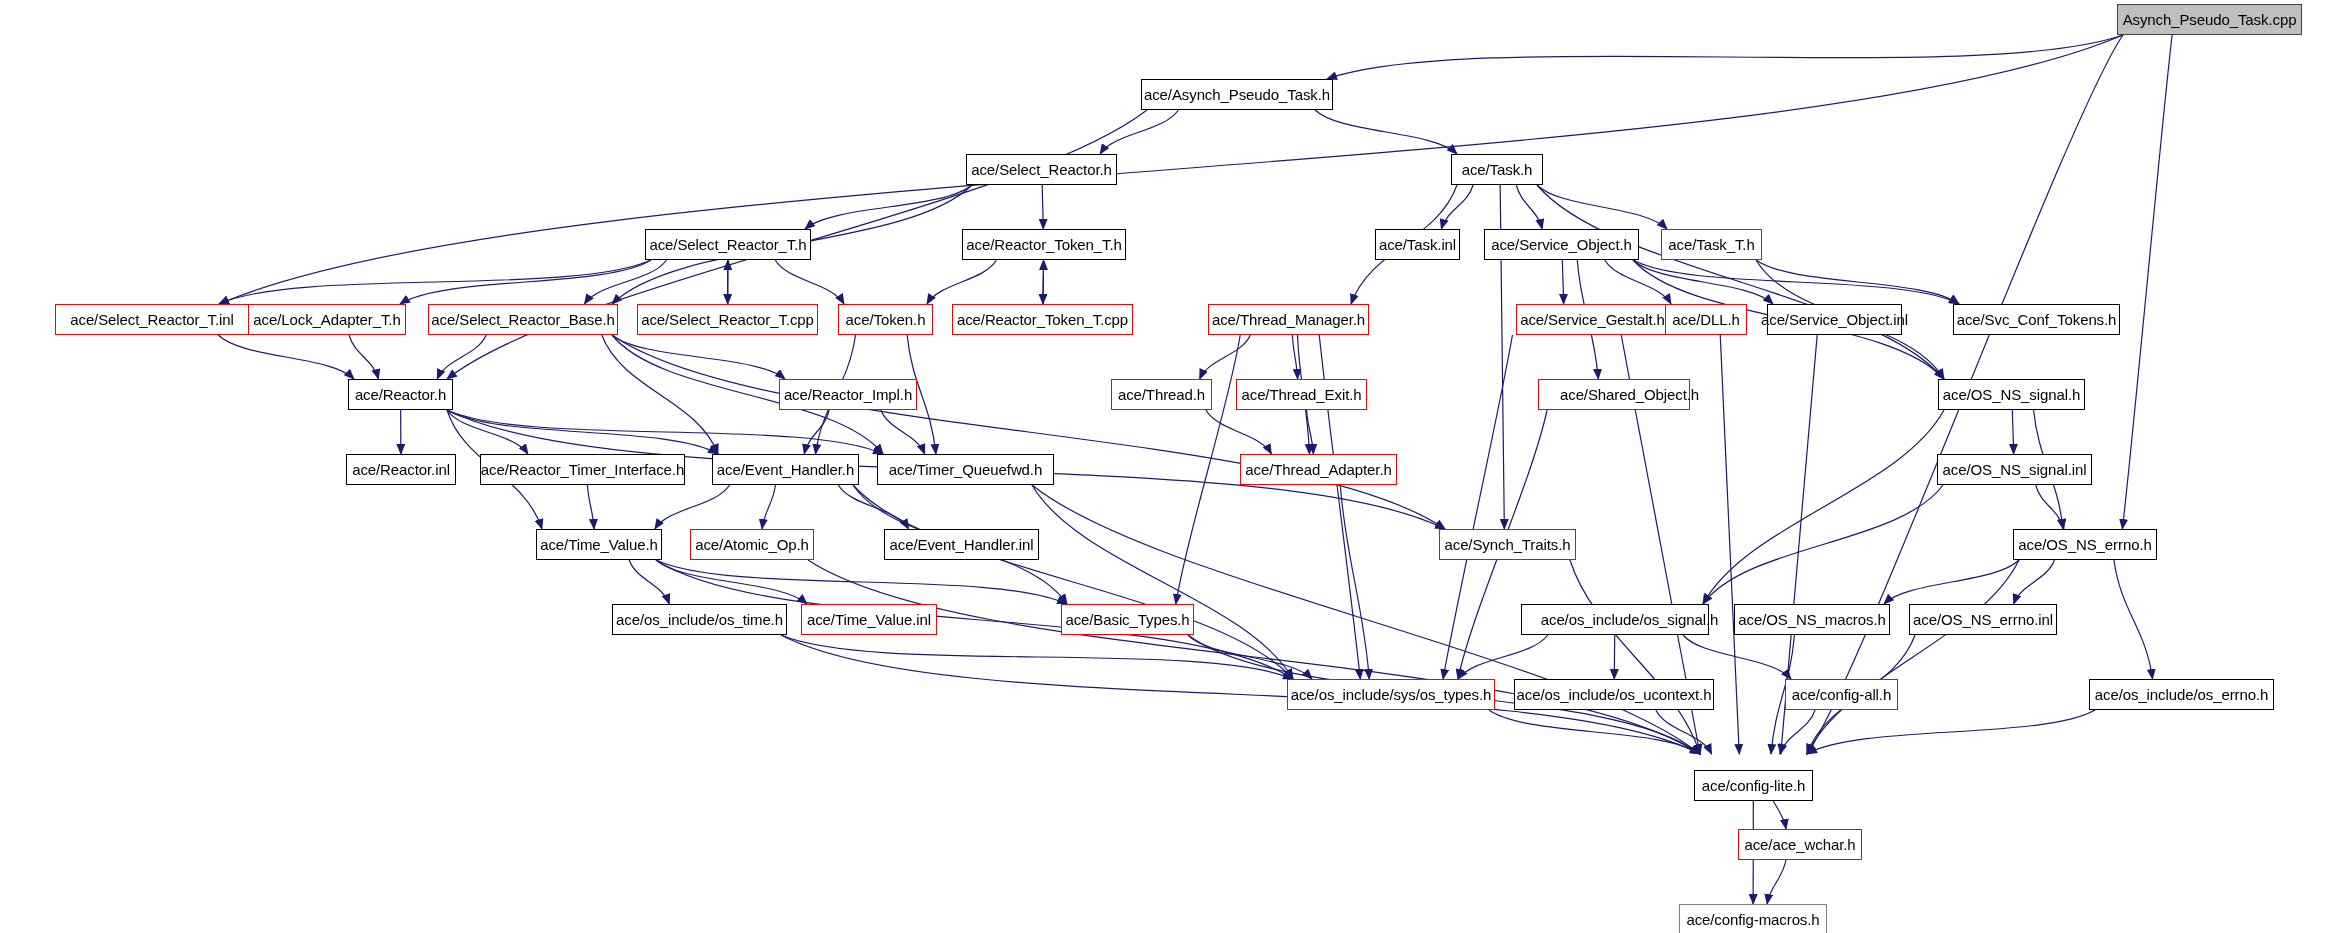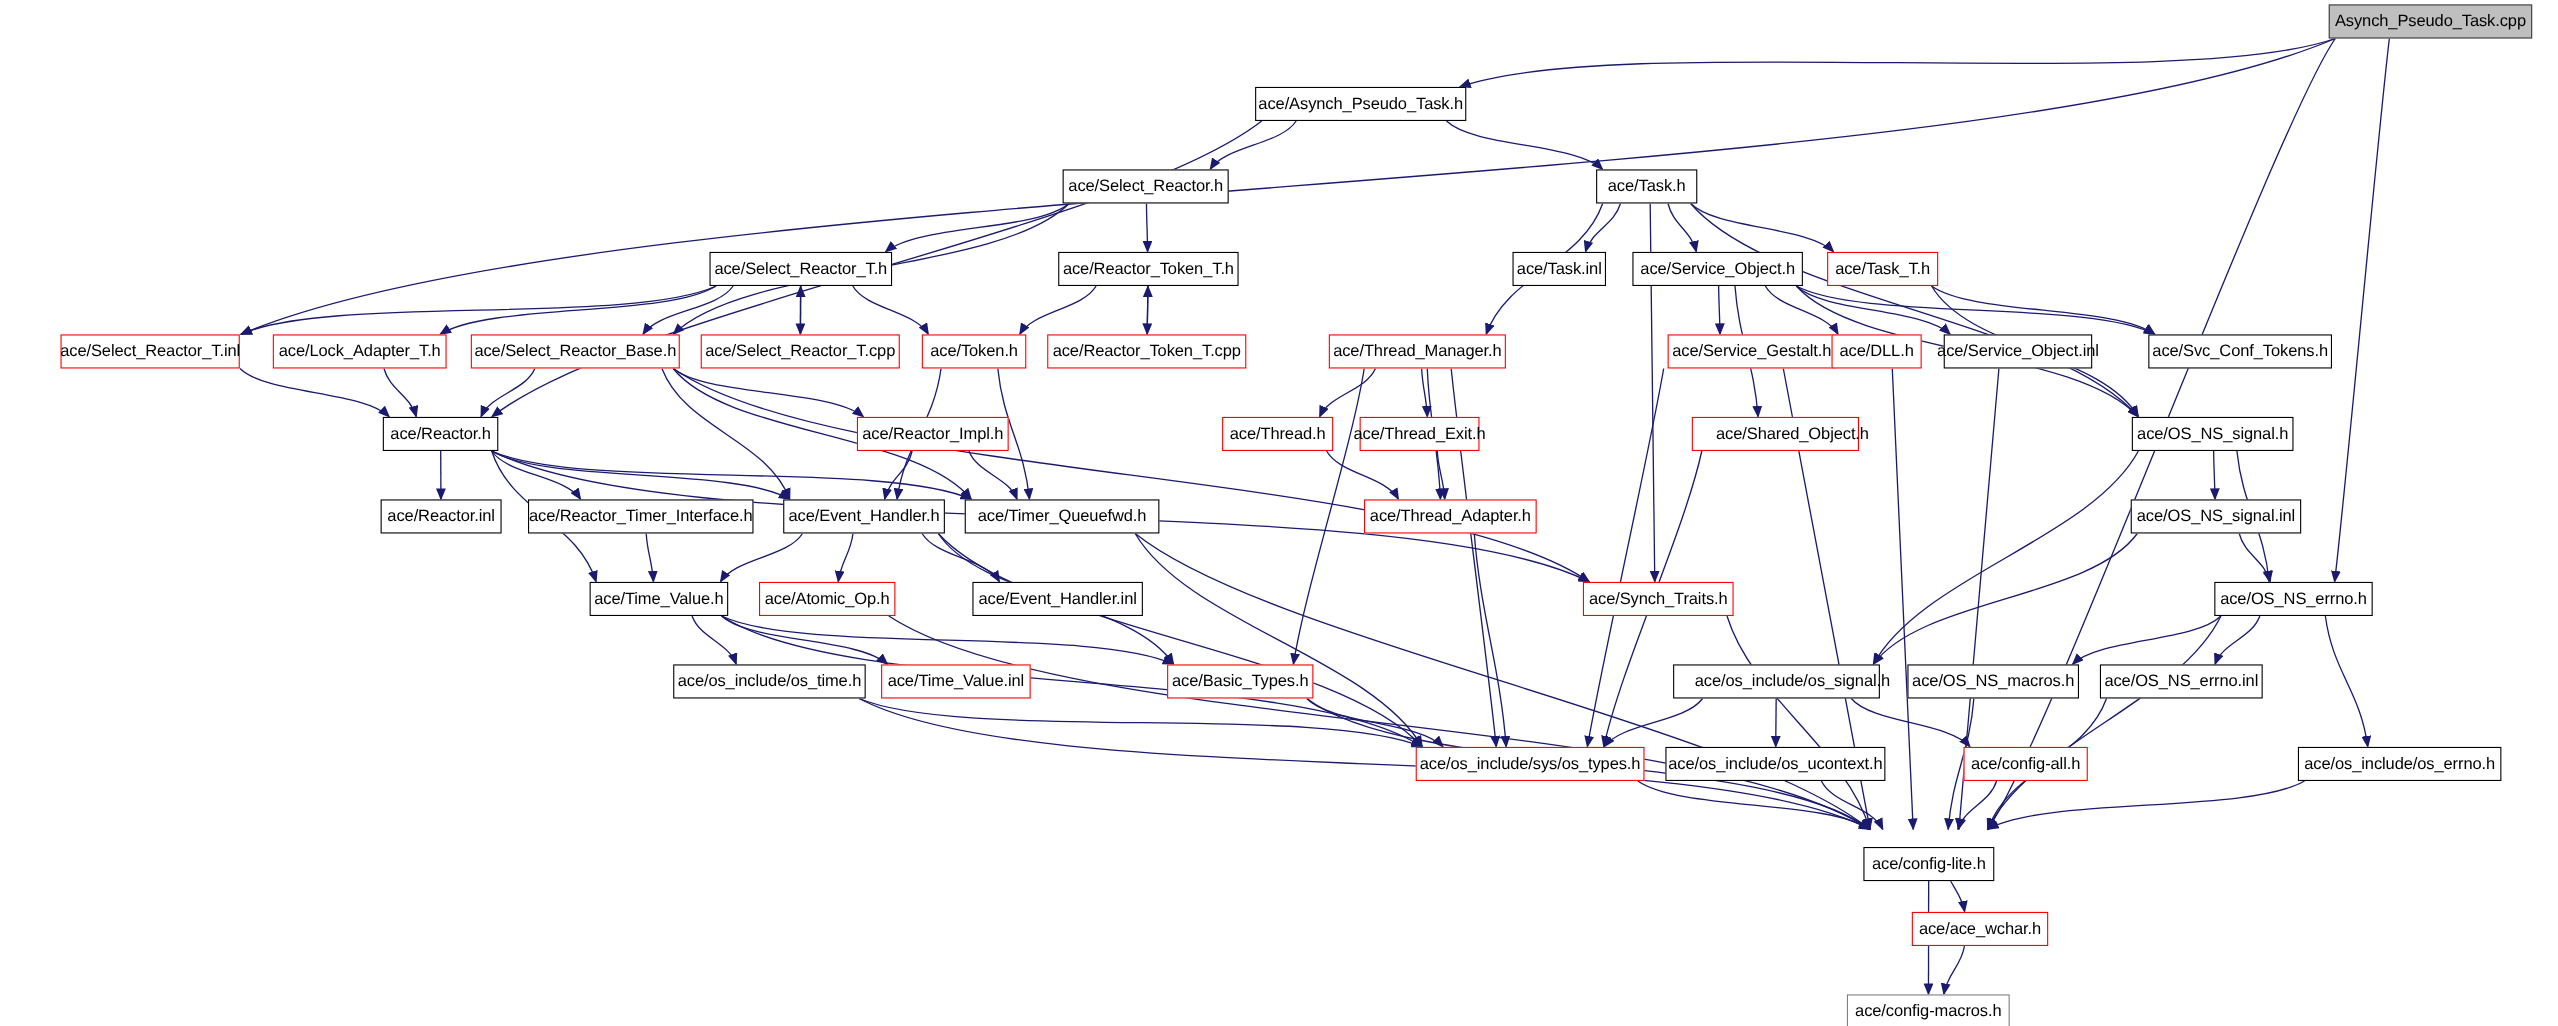--- a/index.html
+++ b/index.html
@@ -186,21 +186,21 @@
       </div>
       <div class="node" style="left: 1375px; top: 229px; width: 85px;">
         <span>ace/Task.inl</span>
       </div>
       <div class="node" style="left: 1484px; top: 229px; width: 155px;">
         <span>ace/Service_Object.h</span>
       </div>
       <div class="node red" style="left: 1661px; top: 229px; width: 101px;">
         <span>ace/Task_T.h</span>
       </div>
-      <div class="node red" style="left: 55px; top: 304px; width: 163px;">
+      <div class="node red" style="left: 55px; top: 304px; width: 194px;">
         <span>ace/Select_Reactor_T.inl</span>
       </div>
       <div class="node red" style="left: 248px; top: 304px; width: 158px;">
         <span>ace/Lock_Adapter_T.h</span>
       </div>
       <div class="node red" style="left: 428px; top: 304px; width: 190px;">
         <span>ace/Select_Reactor_Base.h</span>
       </div>
       <div class="node red" style="left: 637px; top: 304px; width: 181px;">
         <span>ace/Select_Reactor_T.cpp</span>
@@ -228,21 +228,21 @@
       </div>
       <div class="node" style="left: 348px; top: 379px; width: 105px;">
         <span>ace/Reactor.h</span>
       </div>
       <div class="node red" style="left: 779px; top: 379px; width: 138px;">
         <span>ace/Reactor_Impl.h</span>
       </div>
       <div class="node red" style="left: 1111px; top: 379px; width: 101px;">
         <span>ace/Thread.h</span>
       </div>
-      <div class="node red" style="left: 1236px; top: 379px; width: 109px;">
+      <div class="node red" style="left: 1236px; top: 379px; width: 131px;">
         <span>ace/Thread_Exit.h</span>
       </div>
       <div class="node red" style="left: 1538px; top: 379px; width: 152px; padding-left: 38px;">
         <span>ace/Shared_Object.h</span>
       </div>
       <div class="node" style="left: 1938px; top: 379px; width: 147px;">
         <span>ace/OS_NS_signal.h</span>
       </div>
       <div class="node" style="left: 346px; top: 454px; width: 110px;">
         <span>ace/Reactor.inl</span>

